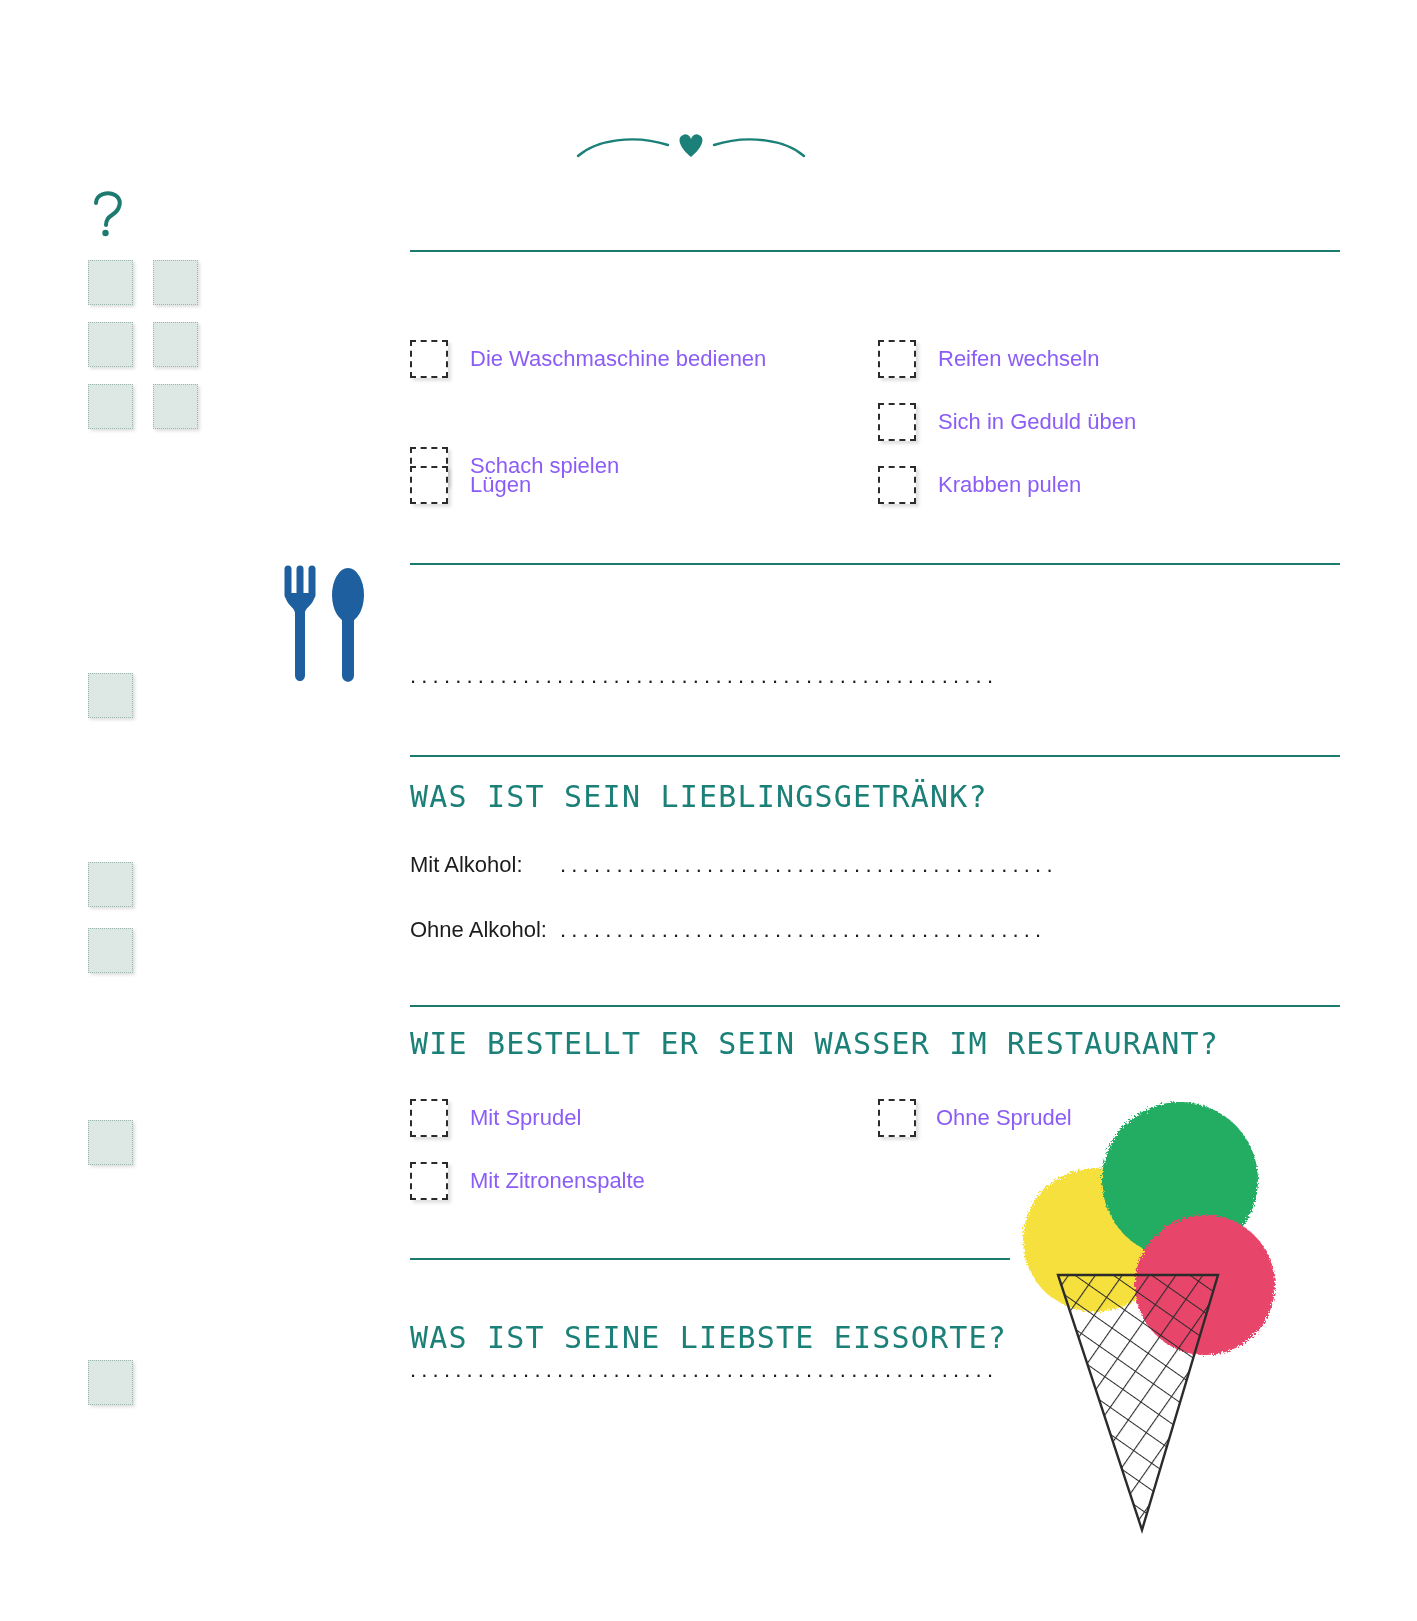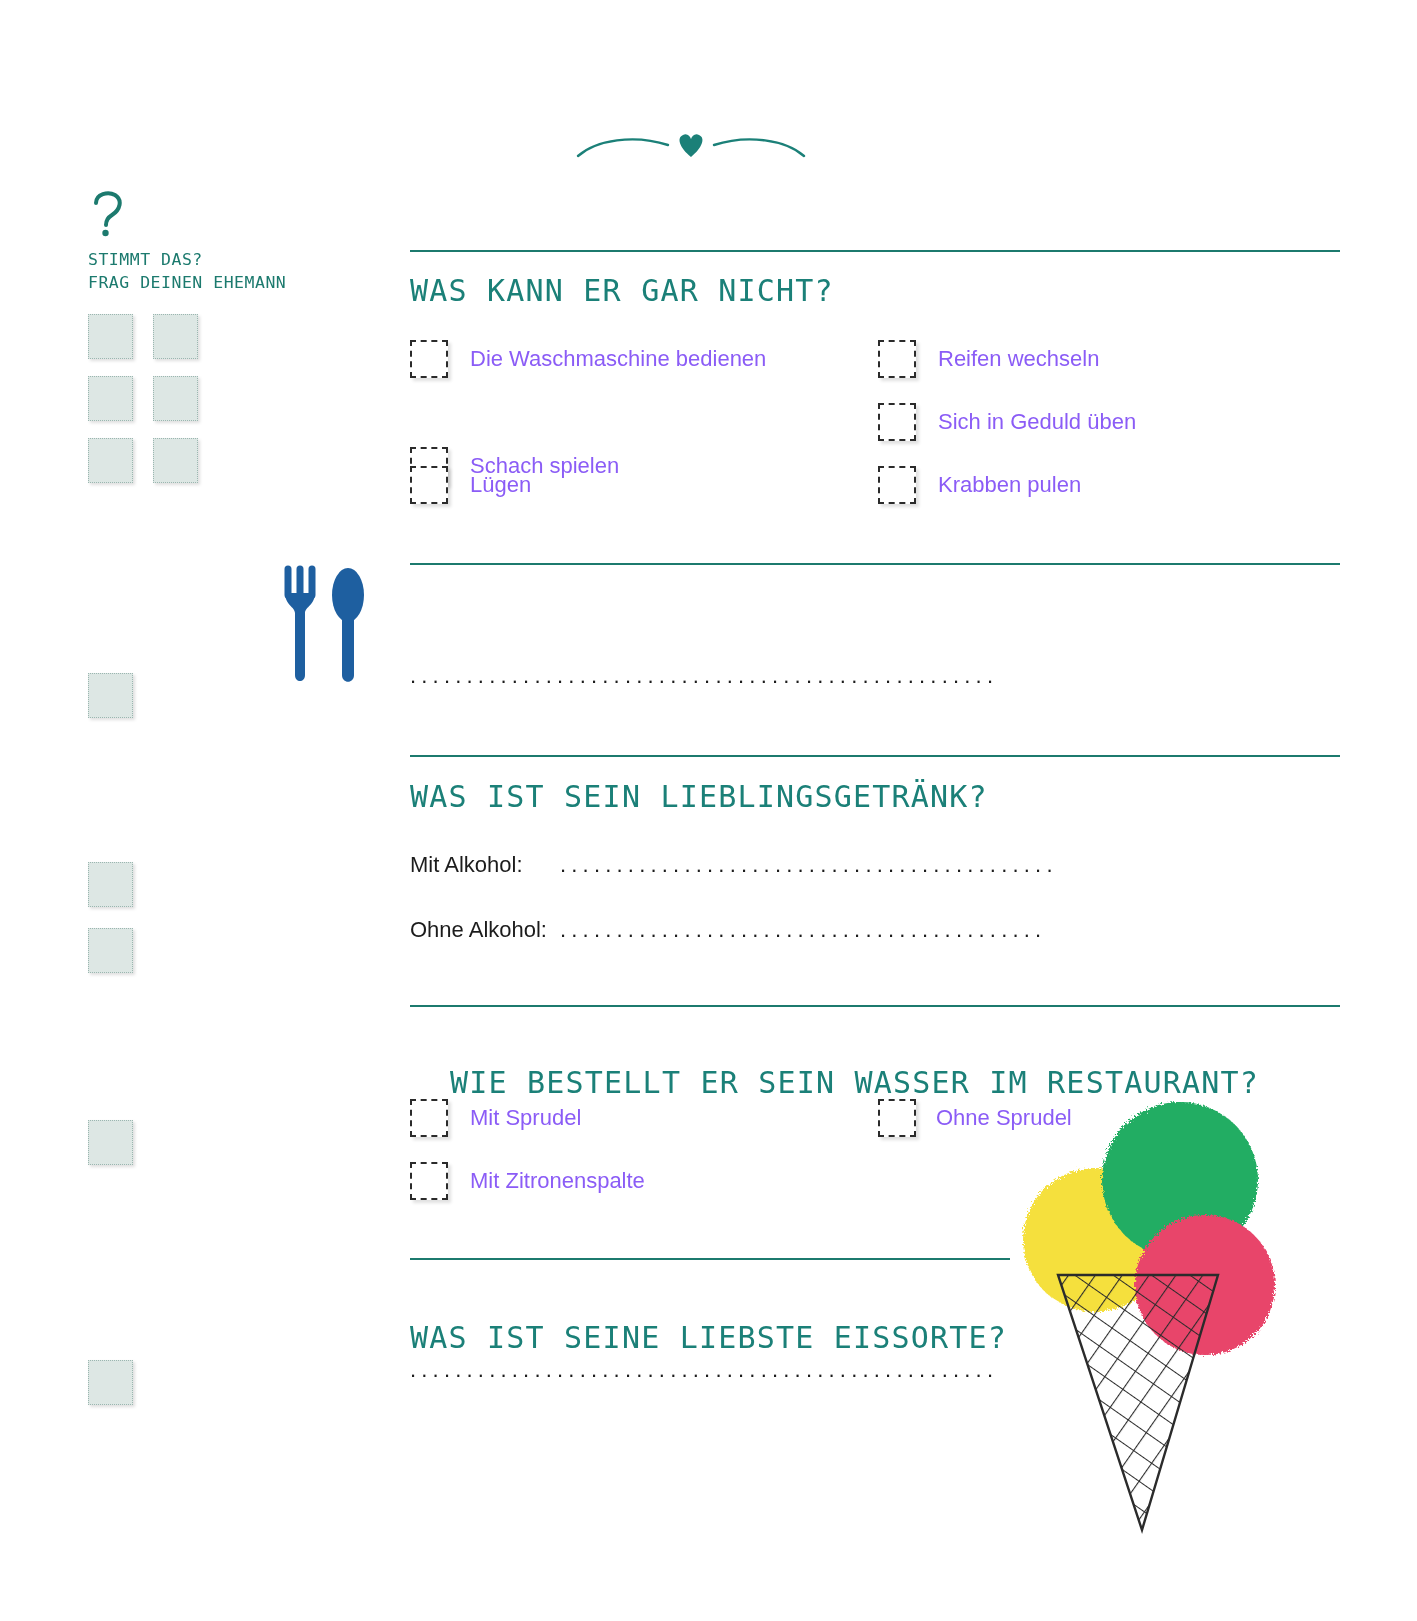--- a/index.html
+++ b/index.html
@@ -164,24 +164,20 @@
     </svg>
   </div>
 
   <div class="margin-col">
     <div class="q-mark">
       <svg width="42" height="48" viewBox="0 0 42 48">
         <path d="M8 13 C 8 4, 20 1, 27 5 C 35 10, 32 20, 24 25 C 19 28, 18 31, 18 35" fill="none" stroke="#1c7a6e" stroke-width="4" stroke-linecap="round"></path>
         <circle cx="17.5" cy="43" r="3.2" fill="#1c7a6e"></circle>
       </svg>
     </div>
-    <div class="margin-note">
-      <div>STIMMT DAS?</div>
-      <div>FRAG DEINEN EHEMANN</div>
-    </div>
     <div class="stamp-grid">
       <div class="stamp-row">
         <div class="stamp"></div>
         <div class="stamp"></div>
       </div>
       <div class="stamp-row">
         <div class="stamp"></div>
         <div class="stamp"></div>
       </div>
       <div class="stamp-row">
@@ -191,21 +187,20 @@
     </div>
   </div>
 
   <div class="stamp-solo" style="top:673px;"></div>
   <div class="stamp-solo" style="top:862px;"></div>
   <div class="stamp-solo" style="top:928px;"></div>
   <div class="stamp-solo" style="top:1120px;"></div>
   <div class="stamp-solo" style="top:1360px;"></div>
 
   <div class="rule" style="top:250px;"></div>
-  <div class="section-title" style="left:410px; top:273px;">WAS KANN ER GAR NICHT?</div>
 
   <div class="opt" style="left:410px; top:340px;">
     <span class="checkbox"></span>
     <span class="opt-label">Die Waschmaschine bedienen</span>
   </div>
   <div class="opt" style="left:410px; top:403px;margin-top:44px;">
     <span class="checkbox"></span>
     <span class="opt-label">Schach spielen</span>
   </div>
   <div class="opt" style="left:410px; top:466px;">
@@ -242,21 +237,21 @@
   <div class="rule" style="top:755px;"></div>
   <div class="section-title" style="left:410px; top:779px;">WAS IST SEIN LIEBLINGSGETRÄNK?</div>
 
   <div class="inline-label" style="left:410px; top:852px;">Mit Alkohol:</div>
   <div class="dots" style="left:560px; top:852px;">............................................</div>
 
   <div class="inline-label" style="left:410px; top:917px;">Ohne Alkohol:</div>
   <div class="dots" style="left:560px; top:917px;">...........................................</div>
 
   <div class="rule" style="top:1005px;"></div>
-  <div class="section-title" style="left:410px; top:1065px;margin-left:40px;">WIE BESTELLT ER SEIN WASSER IM RESTAURANT?</div>
+  <div class="section-title" style="left:410px; top:1026px;">WIE BESTELLT ER SEIN WASSER IM RESTAURANT?</div>
 
   <div class="opt" style="left:410px; top:1099px;">
     <span class="checkbox"></span>
     <span class="opt-label">Mit Sprudel</span>
   </div>
   <div class="opt" style="left:410px; top:1162px;">
     <span class="checkbox"></span>
     <span class="opt-label">Mit Zitronenspalte</span>
   </div>
   <div class="opt" style="left:878px; top:1099px;gap:20px;">

